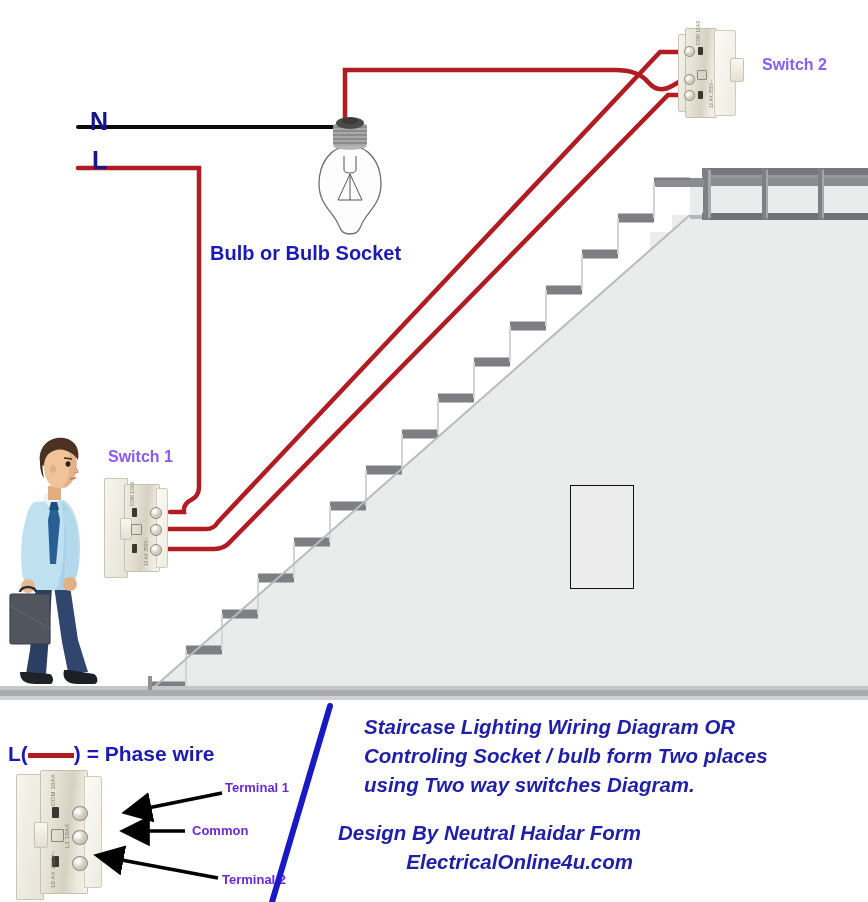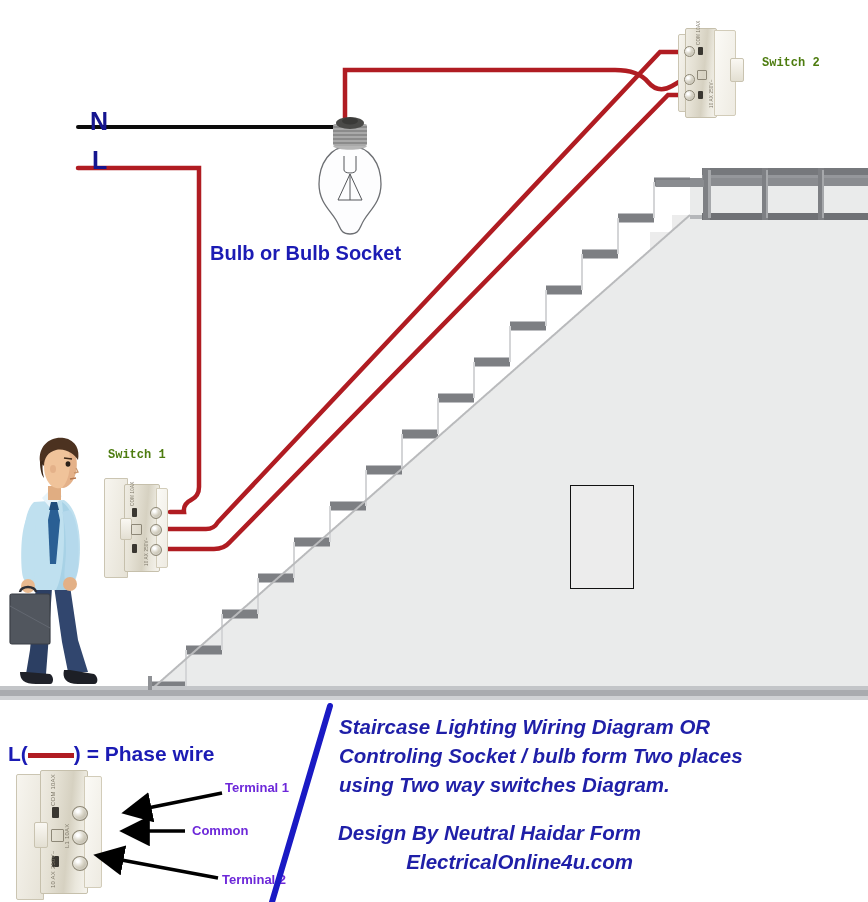--- a/index.html
+++ b/index.html
@@ -3,21 +3,21 @@
 <meta charset="utf-8">
 <title>Staircase Lighting Wiring Diagram</title>
 <style>
   html,body{margin:0;padding:0;background:#ffffff;}
   body{font-family:"Liberation Sans",sans-serif;}
   #stage{position:relative;width:868px;height:902px;background:#ffffff;overflow:hidden;}
 
   
   .lbl{position:absolute;font-family:"Liberation Sans",sans-serif;font-weight:bold;color:#1616a0;white-space:nowrap;}
   .lbl-nl{font-size:25px;color:#15158f;}
-  .lbl-sw{font-size:12px;color:#4d7c0f;font-family:Liberation Mono, monospace;}
+  .lbl-sw{font-size:16px;color:#8b5cf6;}
   .lbl-bulb{font-size:20px;color:#1b1bb4;}
 
   
   .legend-line{position:absolute;font-size:21px;font-weight:bold;color:#1b1bb4;white-space:nowrap;}
   .legend-swatch{display:inline-block;width:46px;height:5px;vertical-align:3px;}
   .term-lbl{position:absolute;font-size:13px;font-weight:bold;color:#6d28d9;white-space:nowrap;}
 
   
   .title-blk{position:absolute;font-style:italic;font-weight:bold;color:#1f1fa8;}
   .title-main{font-size:20.5px;line-height:29px;}
@@ -310,21 +310,21 @@
   </svg>
 
   <div class="term-lbl" style="left:225px;top:780px;">Terminal 1</div>
   <div class="term-lbl" style="left:192px;top:823px;">Common</div>
   <div class="term-lbl" style="left:222px;top:872px;">Terminal 2</div>
 
   <svg class="svgwire" width="868" height="902">
     <line x1="330" y1="706" x2="272" y2="902" stroke="#1a1ac4" stroke-width="6" stroke-linecap="round"></line>
   </svg>
 
-  <div class="title-blk title-main" style="left:339px;top:712px;">
+  <div class="title-blk title-main" style="left:364px;top:712px;">
     <div>Staircase Lighting Wiring Diagram OR</div>
     <div>Controling Socket / bulb form Two places</div>
     <div>using Two way switches Diagram.</div>
   </div>
   <div class="title-blk title-credit" style="left:338px;top:818px;">
     <div>Design By Neutral Haidar Form</div>
     <div style="text-align:right;padding-right:8px;">ElectricalOnline4u.com</div>
   </div>
 
 </div>

